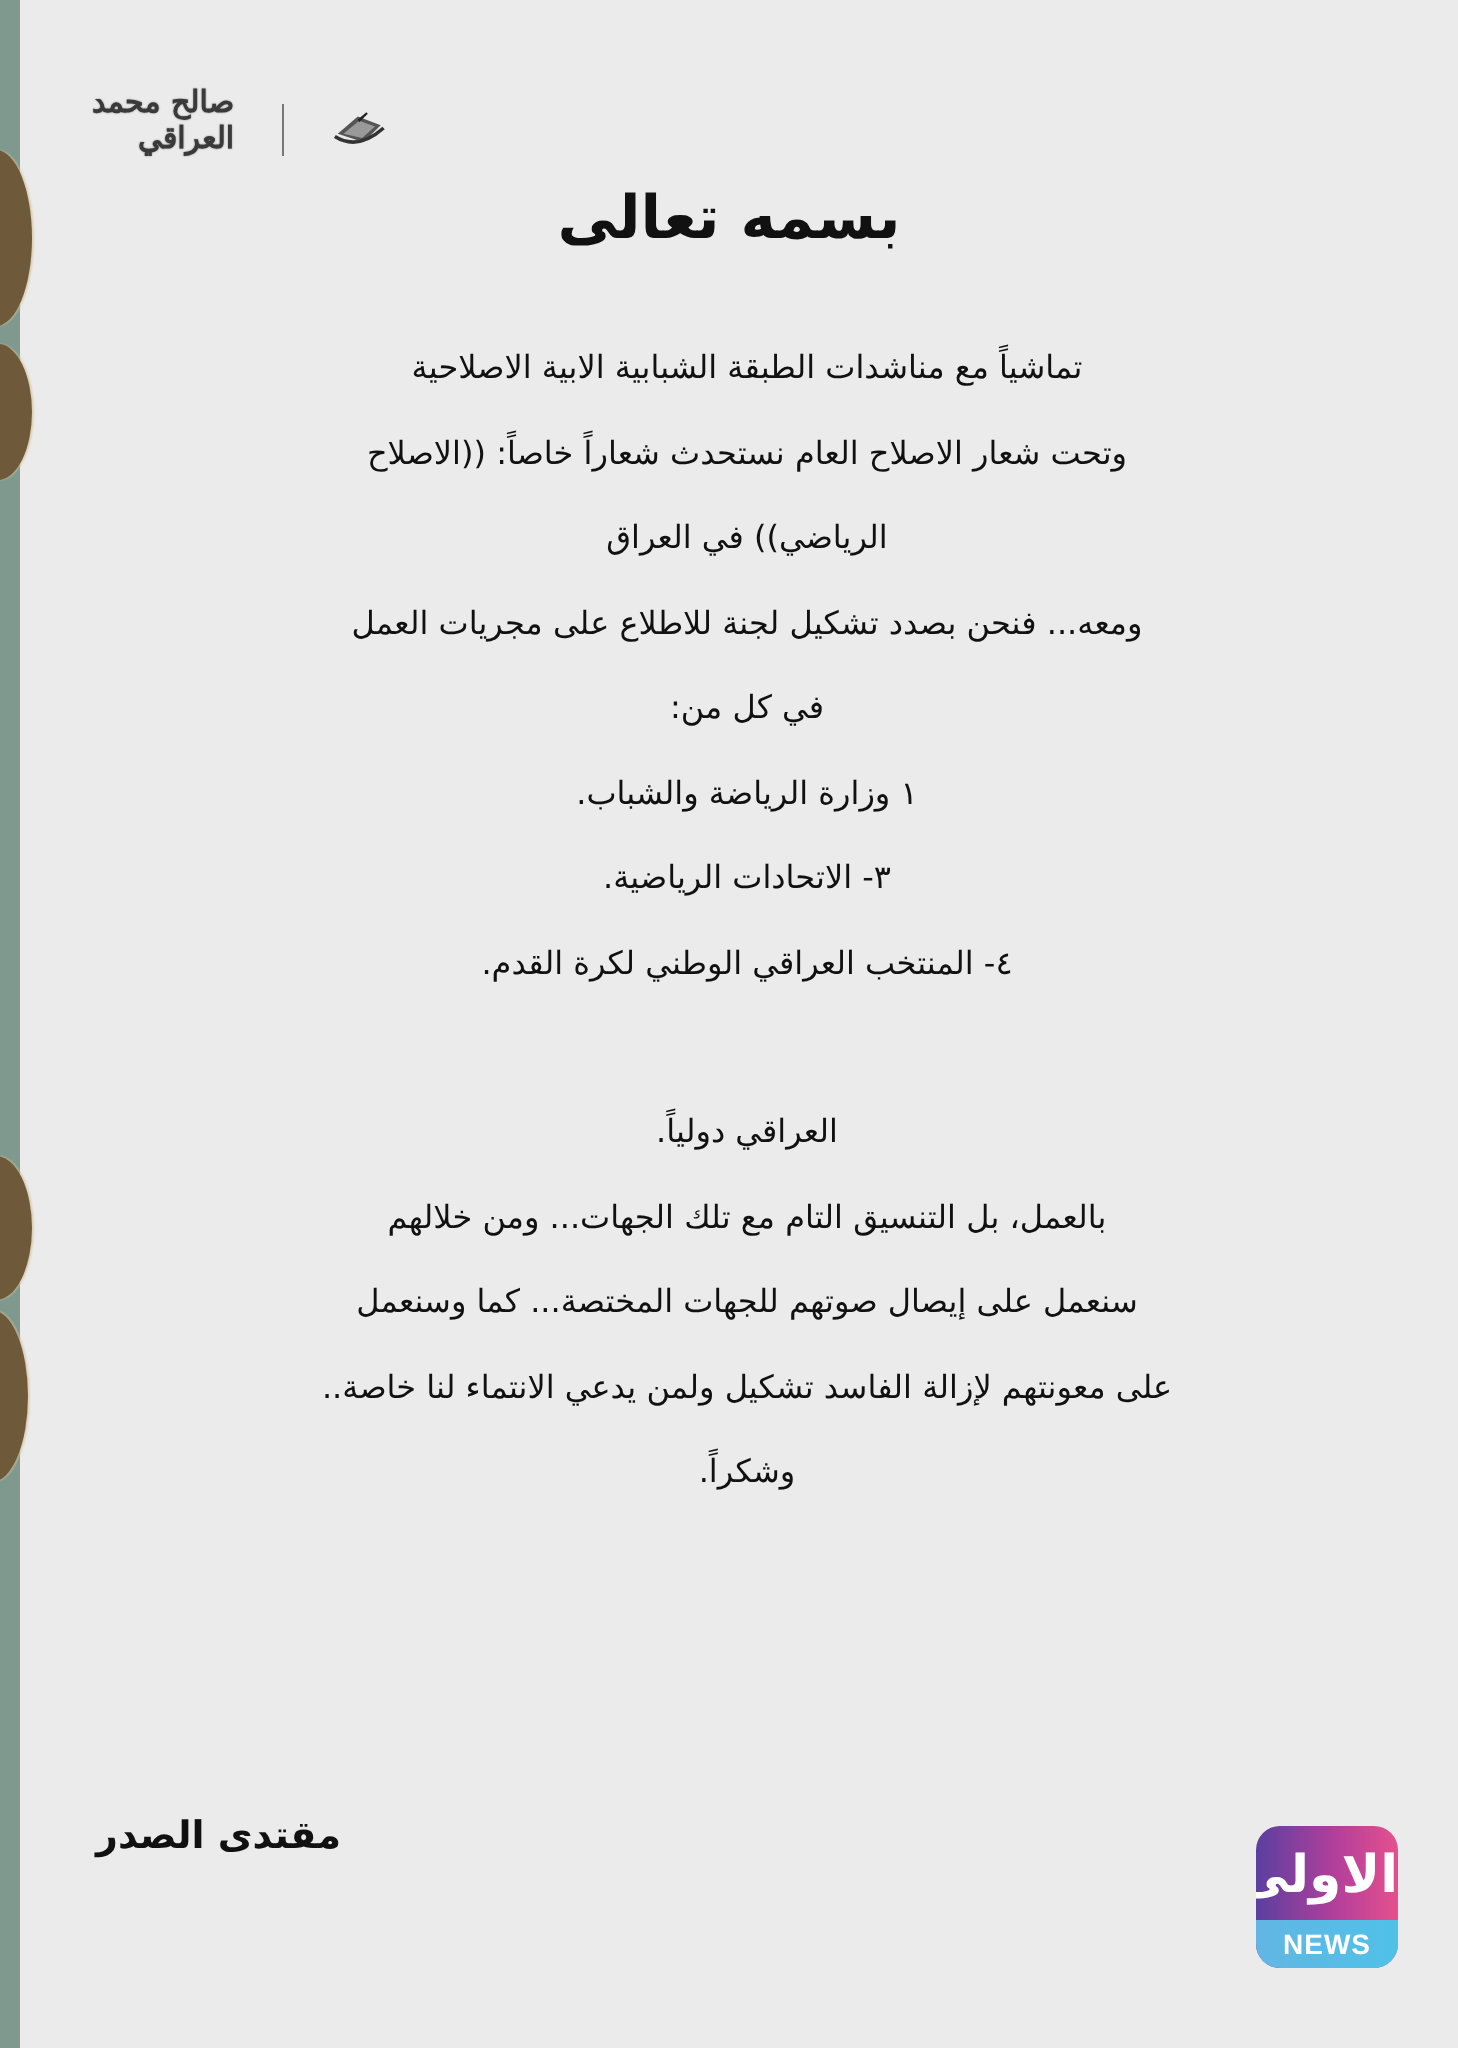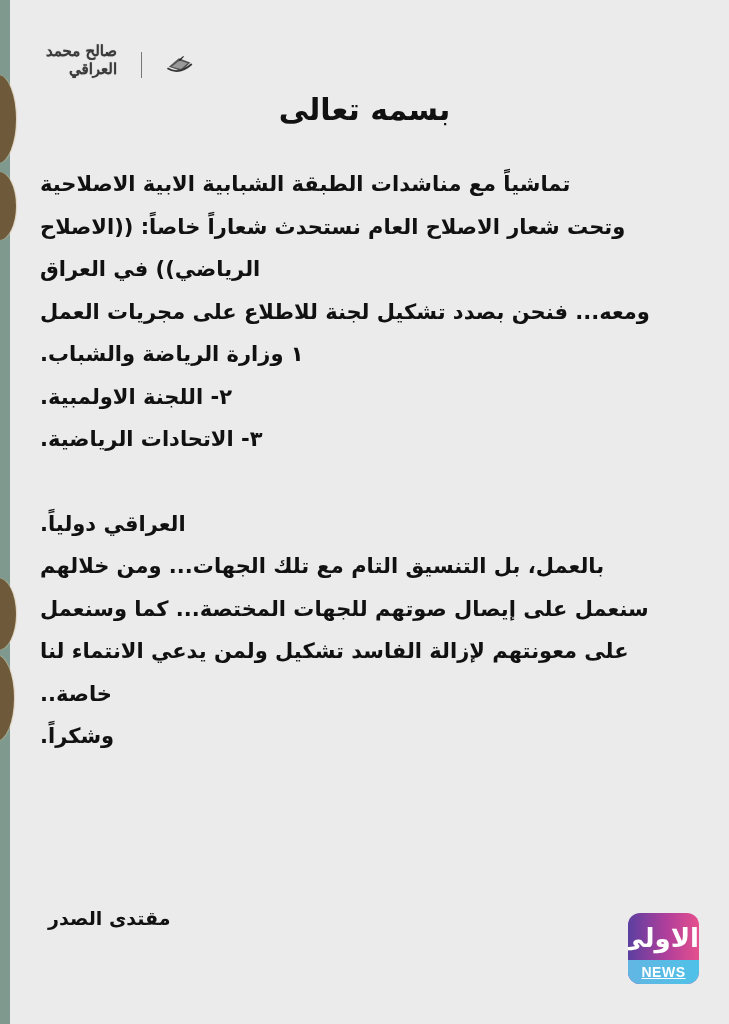--- a/index.html
+++ b/index.html
@@ -28,22 +28,22 @@
   }
   .logo-sep { width: 1px; height: 26px; background: #777; }
   .logo-mark { width: 38px; height: 28px; }
   .title {
     position: absolute; left: 0; right: 0; top: 92px; text-align: center;
     font-size: 30px; font-weight: bold; direction: rtl;
     font-family: "DejaVu Sans", sans-serif;
   }
   .body-text {
     position: absolute; left: 40px; right: 22px; top: 163px;
-    direction: rtl; text-align: left;
-    font-size: 21px; font-weight: bold; line-height: 42.5px;
+    direction: rtl; text-align: center;
+    font-size: 16px; font-weight: normal; line-height: 42.5px;
   }
   .body-text p { margin: 0; }
   .para-gap { height: 42px; }
   .signature {
     position: absolute; left: 48px; top: 896px; width: 215px;
     direction: rtl; text-align: left; font-size: 19px; font-weight: bold;
     line-height: 44px;
   }
   .news-logo {
     position: absolute; left: 628px; top: 913px; width: 71px; height: 71px;
@@ -54,21 +54,20 @@
     position: absolute; top: 8px; left: 0; right: 0; text-align: right;
     color: #fff; font-weight: bold; font-size: 26px; direction: rtl;
     letter-spacing: -2px; line-height: 34px;
   }
   .news-logo .band {
     position: absolute; left: 0; right: 0; bottom: 0; height: 24px;
     background: linear-gradient(90deg, #62b6e3, #4fc1e8);
     color: #fff; font-weight: bold; font-size: 14px; text-align: center;
     line-height: 24px; letter-spacing: 0.5px;
     font-family: "Liberation Sans", sans-serif;
-    text-decoration: underline;
   }
 </style>
 </head>
 <body>
 
 <div class="side-strip"></div>
 <div class="blob" style="left:-20px; top:75px; width:36px; height:88px;"></div>
 <div class="blob" style="left:-18px; top:172px; width:34px; height:68px;"></div>
 <div class="blob" style="left:-20px; top:578px; width:36px; height:72px;"></div>
 <div class="blob" style="left:-22px; top:655px; width:36px; height:86px;"></div>
@@ -85,25 +84,26 @@
 </div>
 
 <div class="title">بسمه تعالى</div>
 
 <div class="body-text">
   <div>
     <p>تماشياً مع مناشدات الطبقة الشبابية الابية الاصلاحية</p>
     <p>وتحت شعار الاصلاح العام نستحدث شعاراً خاصاً: ((الاصلاح</p>
     <p>الرياضي)) في العراق</p>
     <p>ومعه... فنحن بصدد تشكيل لجنة للاطلاع على مجريات العمل</p>
+    <p>في كل من:</p>
   </div>
   <div>
     <p>١ وزارة الرياضة والشباب.</p>
-    <p>٢- اللجنة الاولمبية.</p>
     <p>٣- الاتحادات الرياضية.</p>
+    <p>٤- المنتخب العراقي الوطني لكرة القدم.</p>
   </div>
   <div class="para-gap"></div>
   <div>
     <p>العراقي دولياً.</p>
   </div>
   <div>
     <p>بالعمل، بل التنسيق التام مع تلك الجهات... ومن خلالهم</p>
     <p>سنعمل على إيصال صوتهم للجهات المختصة... كما وسنعمل</p>
     <p>على معونتهم لإزالة الفاسد تشكيل ولمن يدعي الانتماء لنا خاصة..</p>
     <p>وشكراً.</p>

